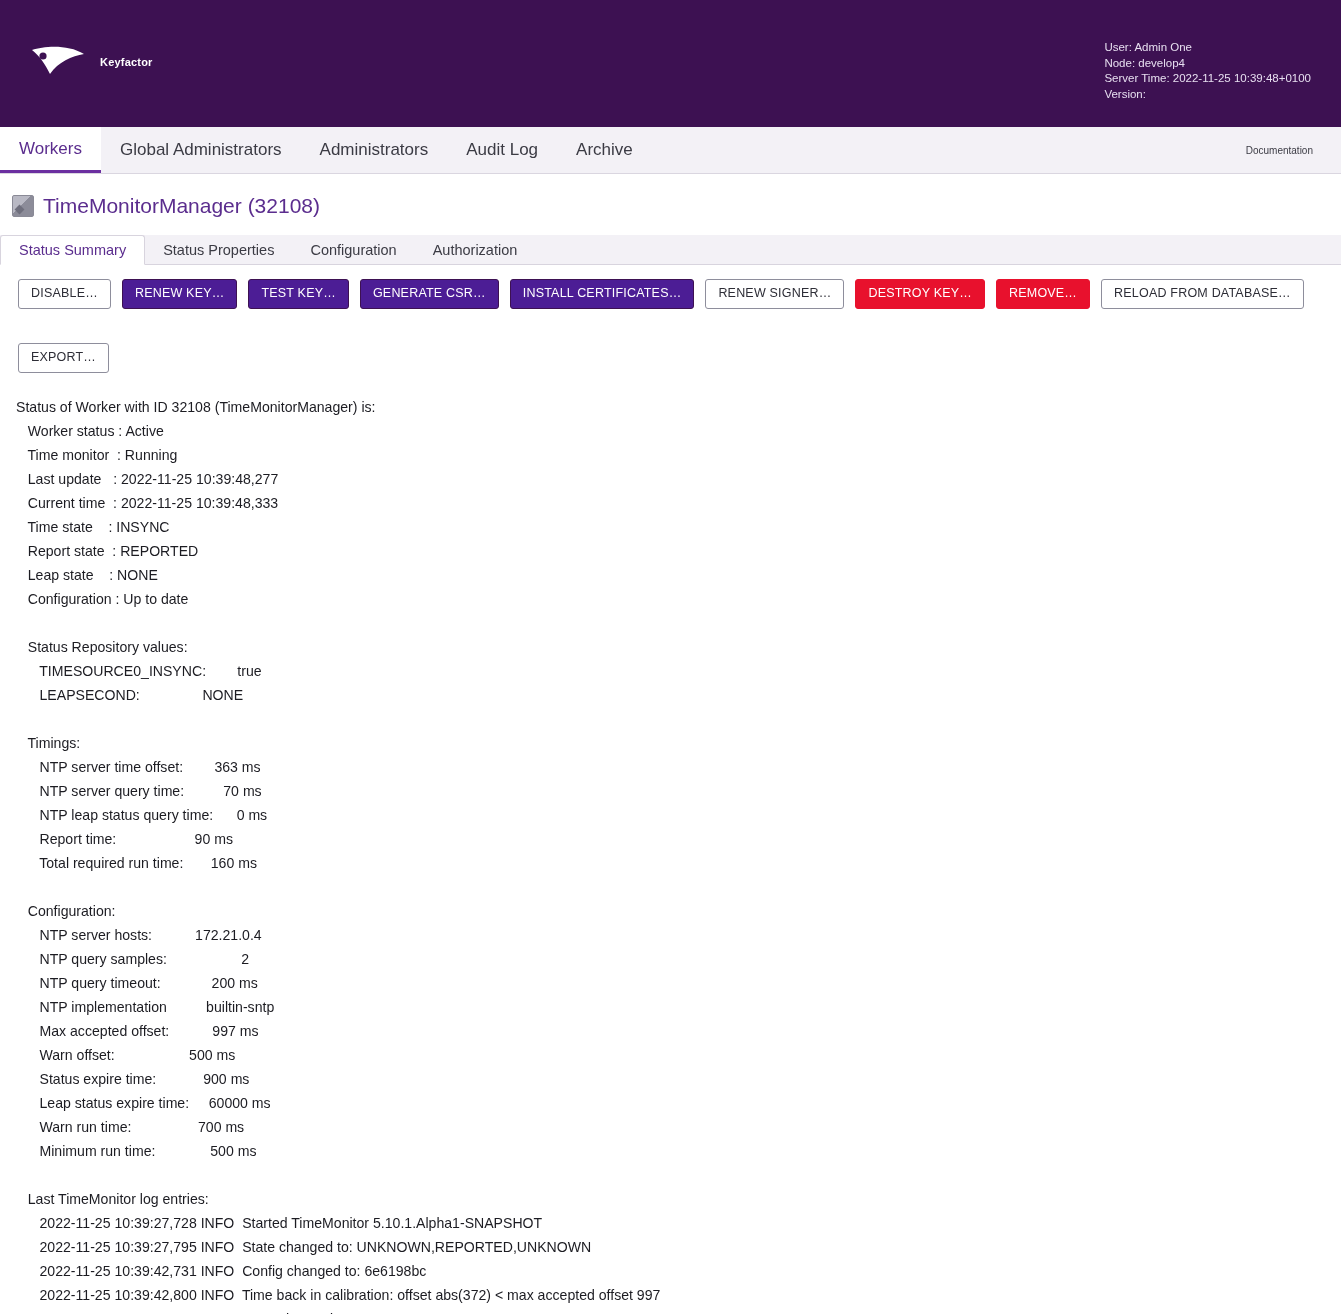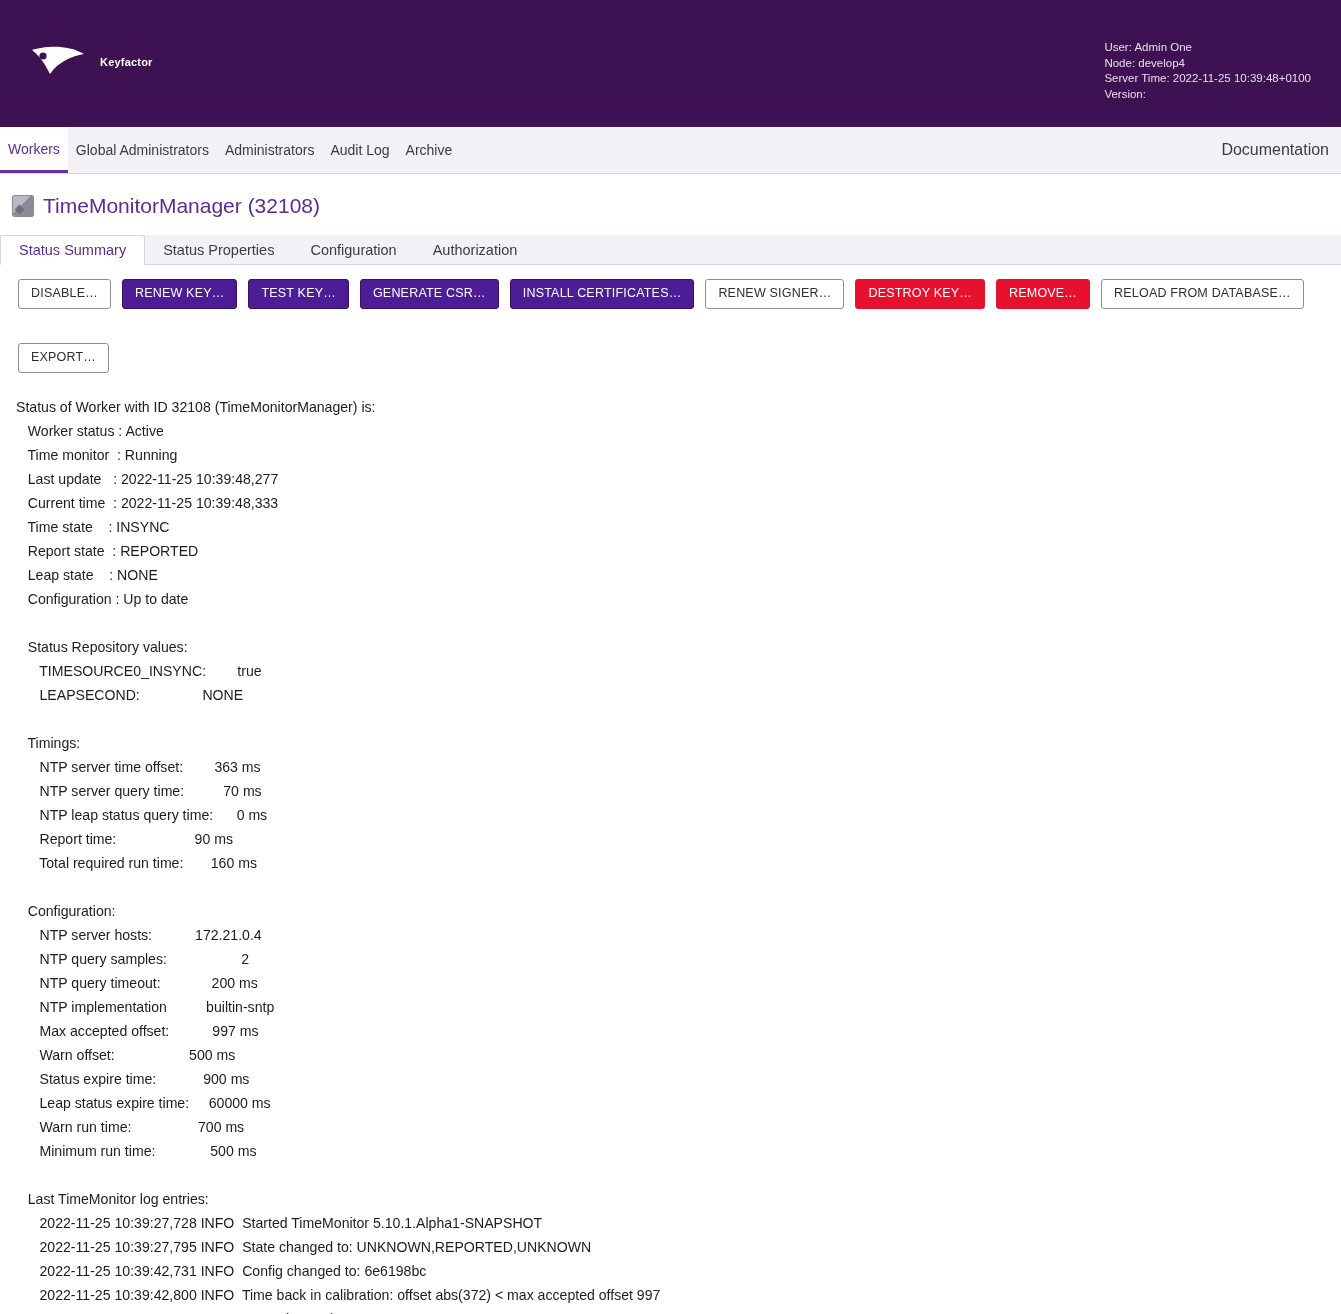--- a/index.html
+++ b/index.html
@@ -59,38 +59,38 @@
     background: #f3f1f6;
     border-bottom: 1px solid #dad6e0;
     height: 47px;
     display: flex;
     align-items: stretch;
     position: relative;
   }
   .nav-item {
     display: flex;
     align-items: center;
-    padding: 0 8px;
-    font-size: 14px;
+    padding: 0 19px;
+    font-size: 17px;
     color: #3b3b44;
     cursor: pointer;
     text-decoration: none;
   }
   .nav-item.active {
     color: #5b2d8e;
     background: #ffffff;
     border-bottom: 3px solid #6b2fa0;
     font-weight: normal;
   }
   .nav-right {
     margin-left: auto;
     display: flex;
     align-items: center;
-    padding-right: 12px;
-    font-size: 16px;
+    padding-right: 28px;
+    font-size: 10px;
     color: #3b3b44;
     cursor: pointer;
   }
 
   .page-title-row {
     display: flex;
     align-items: center;
     margin: 20px 0 0 12px;
   }
   .worker-icon {

